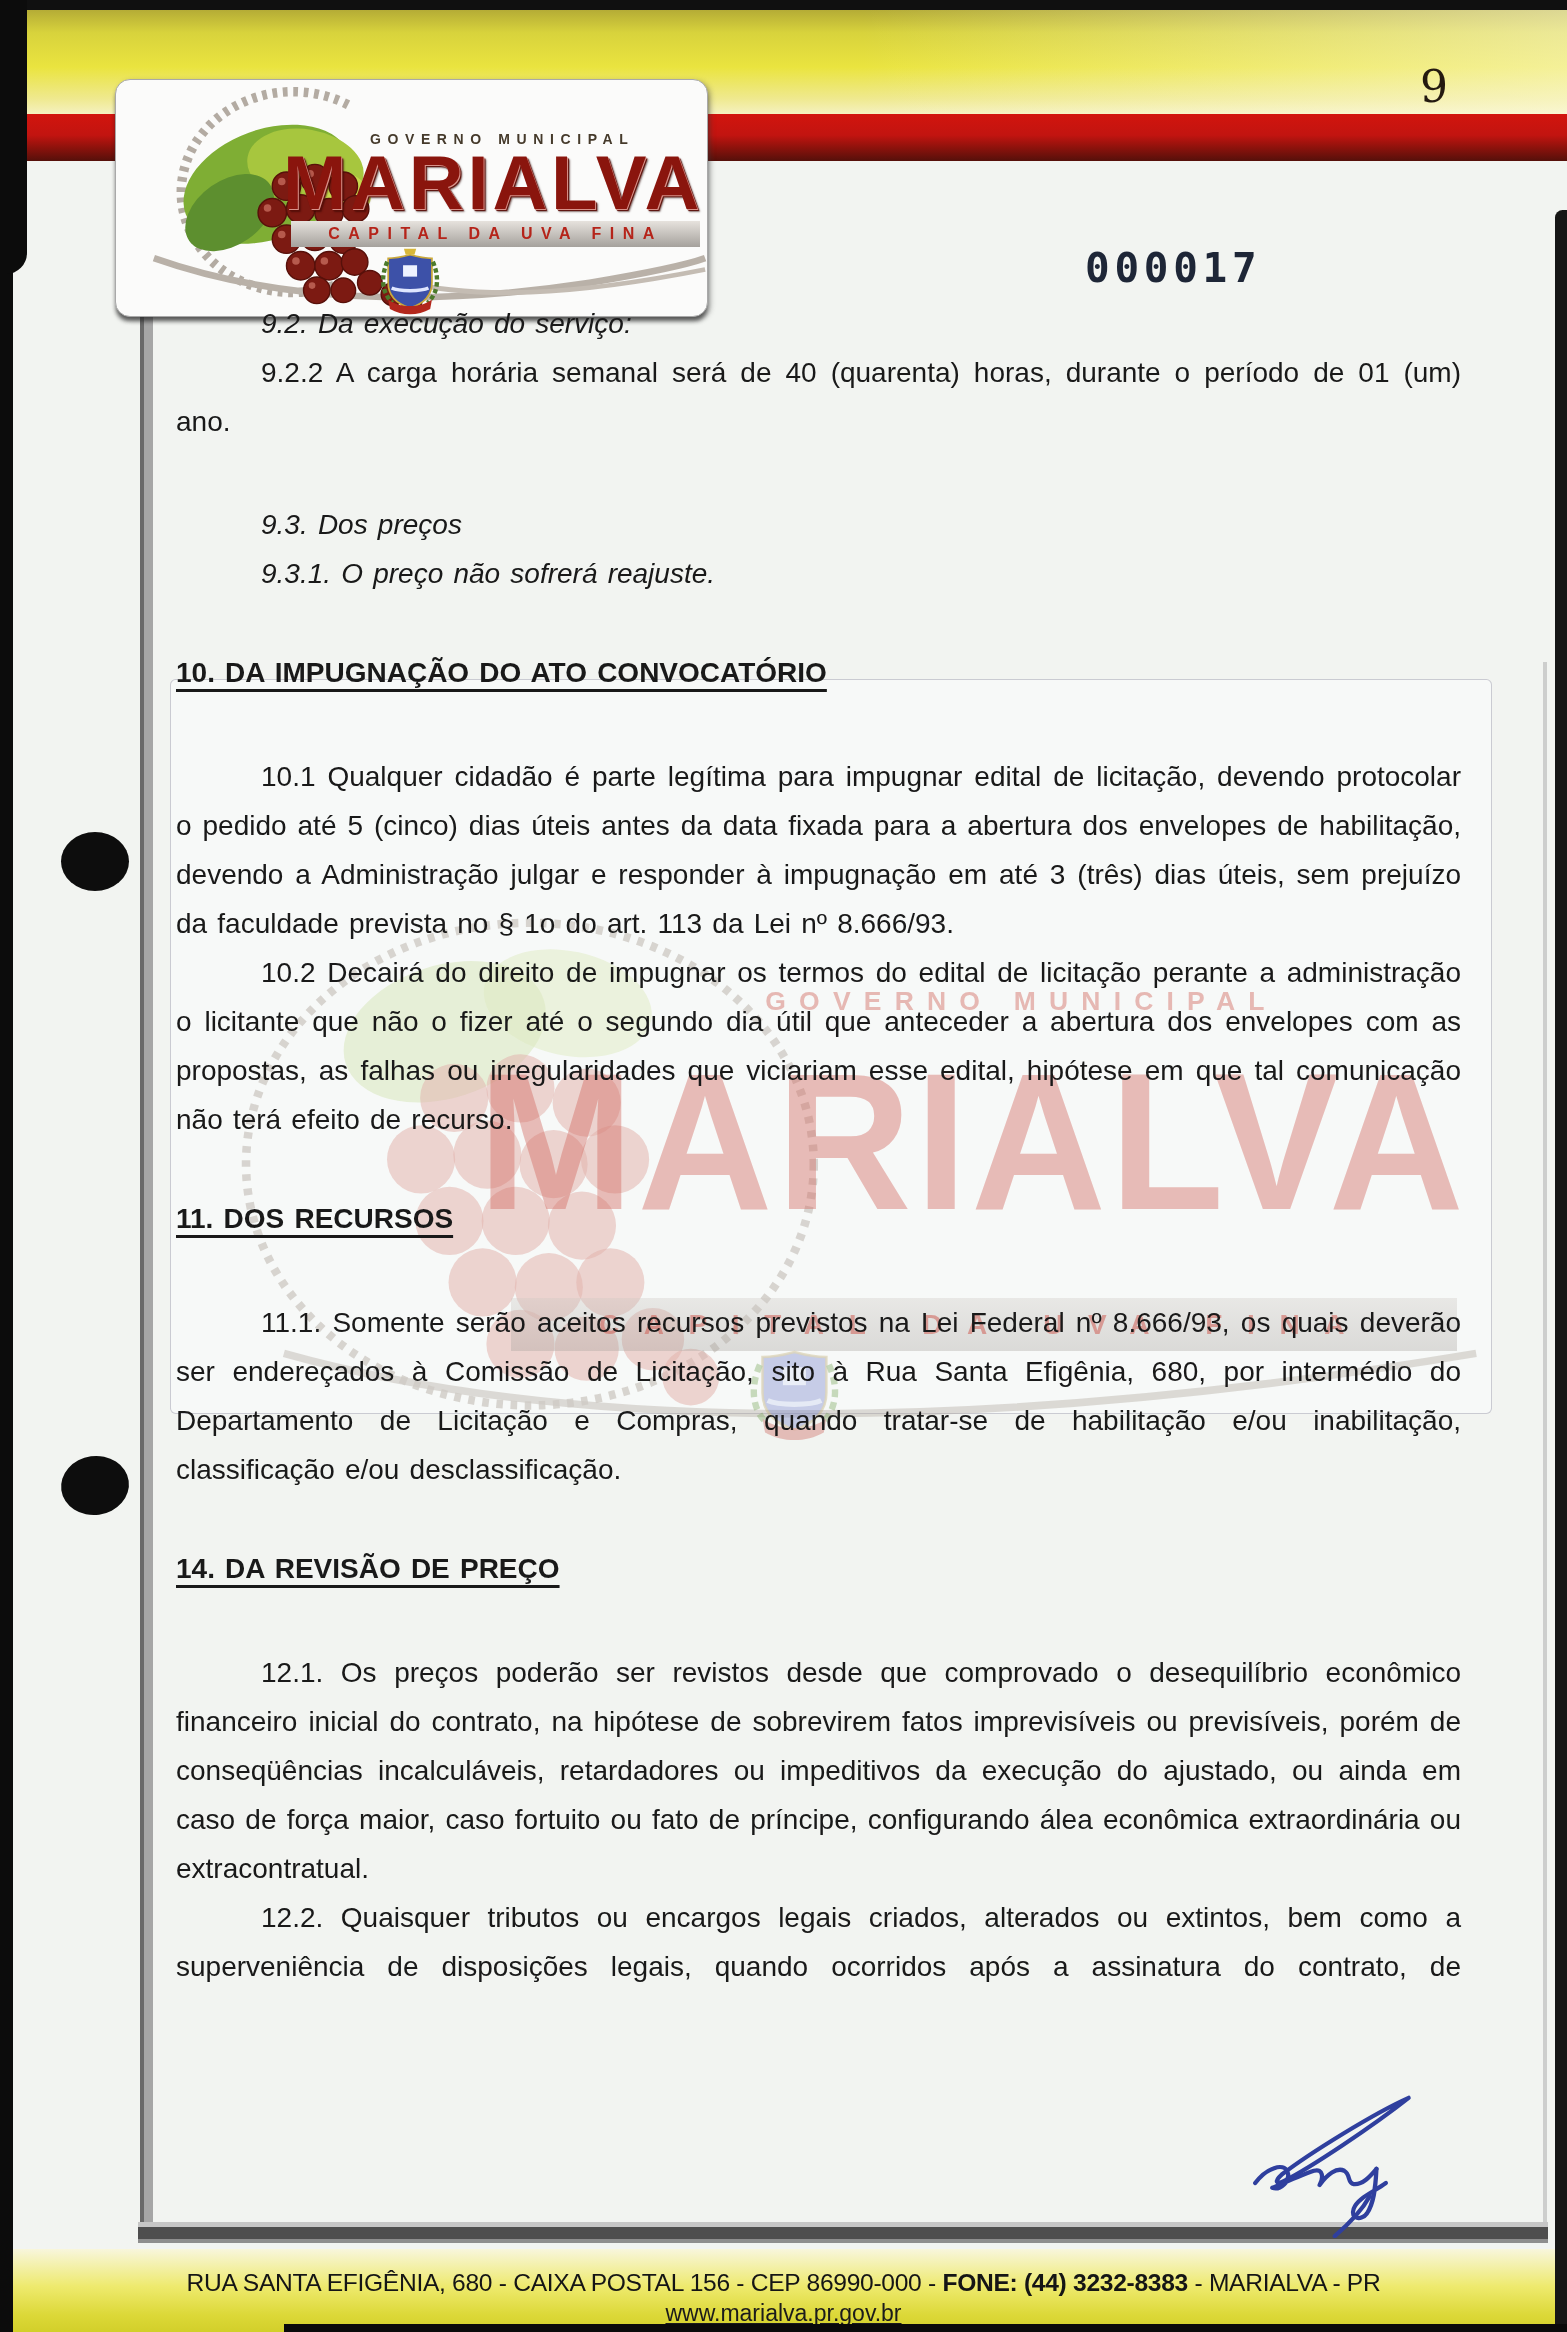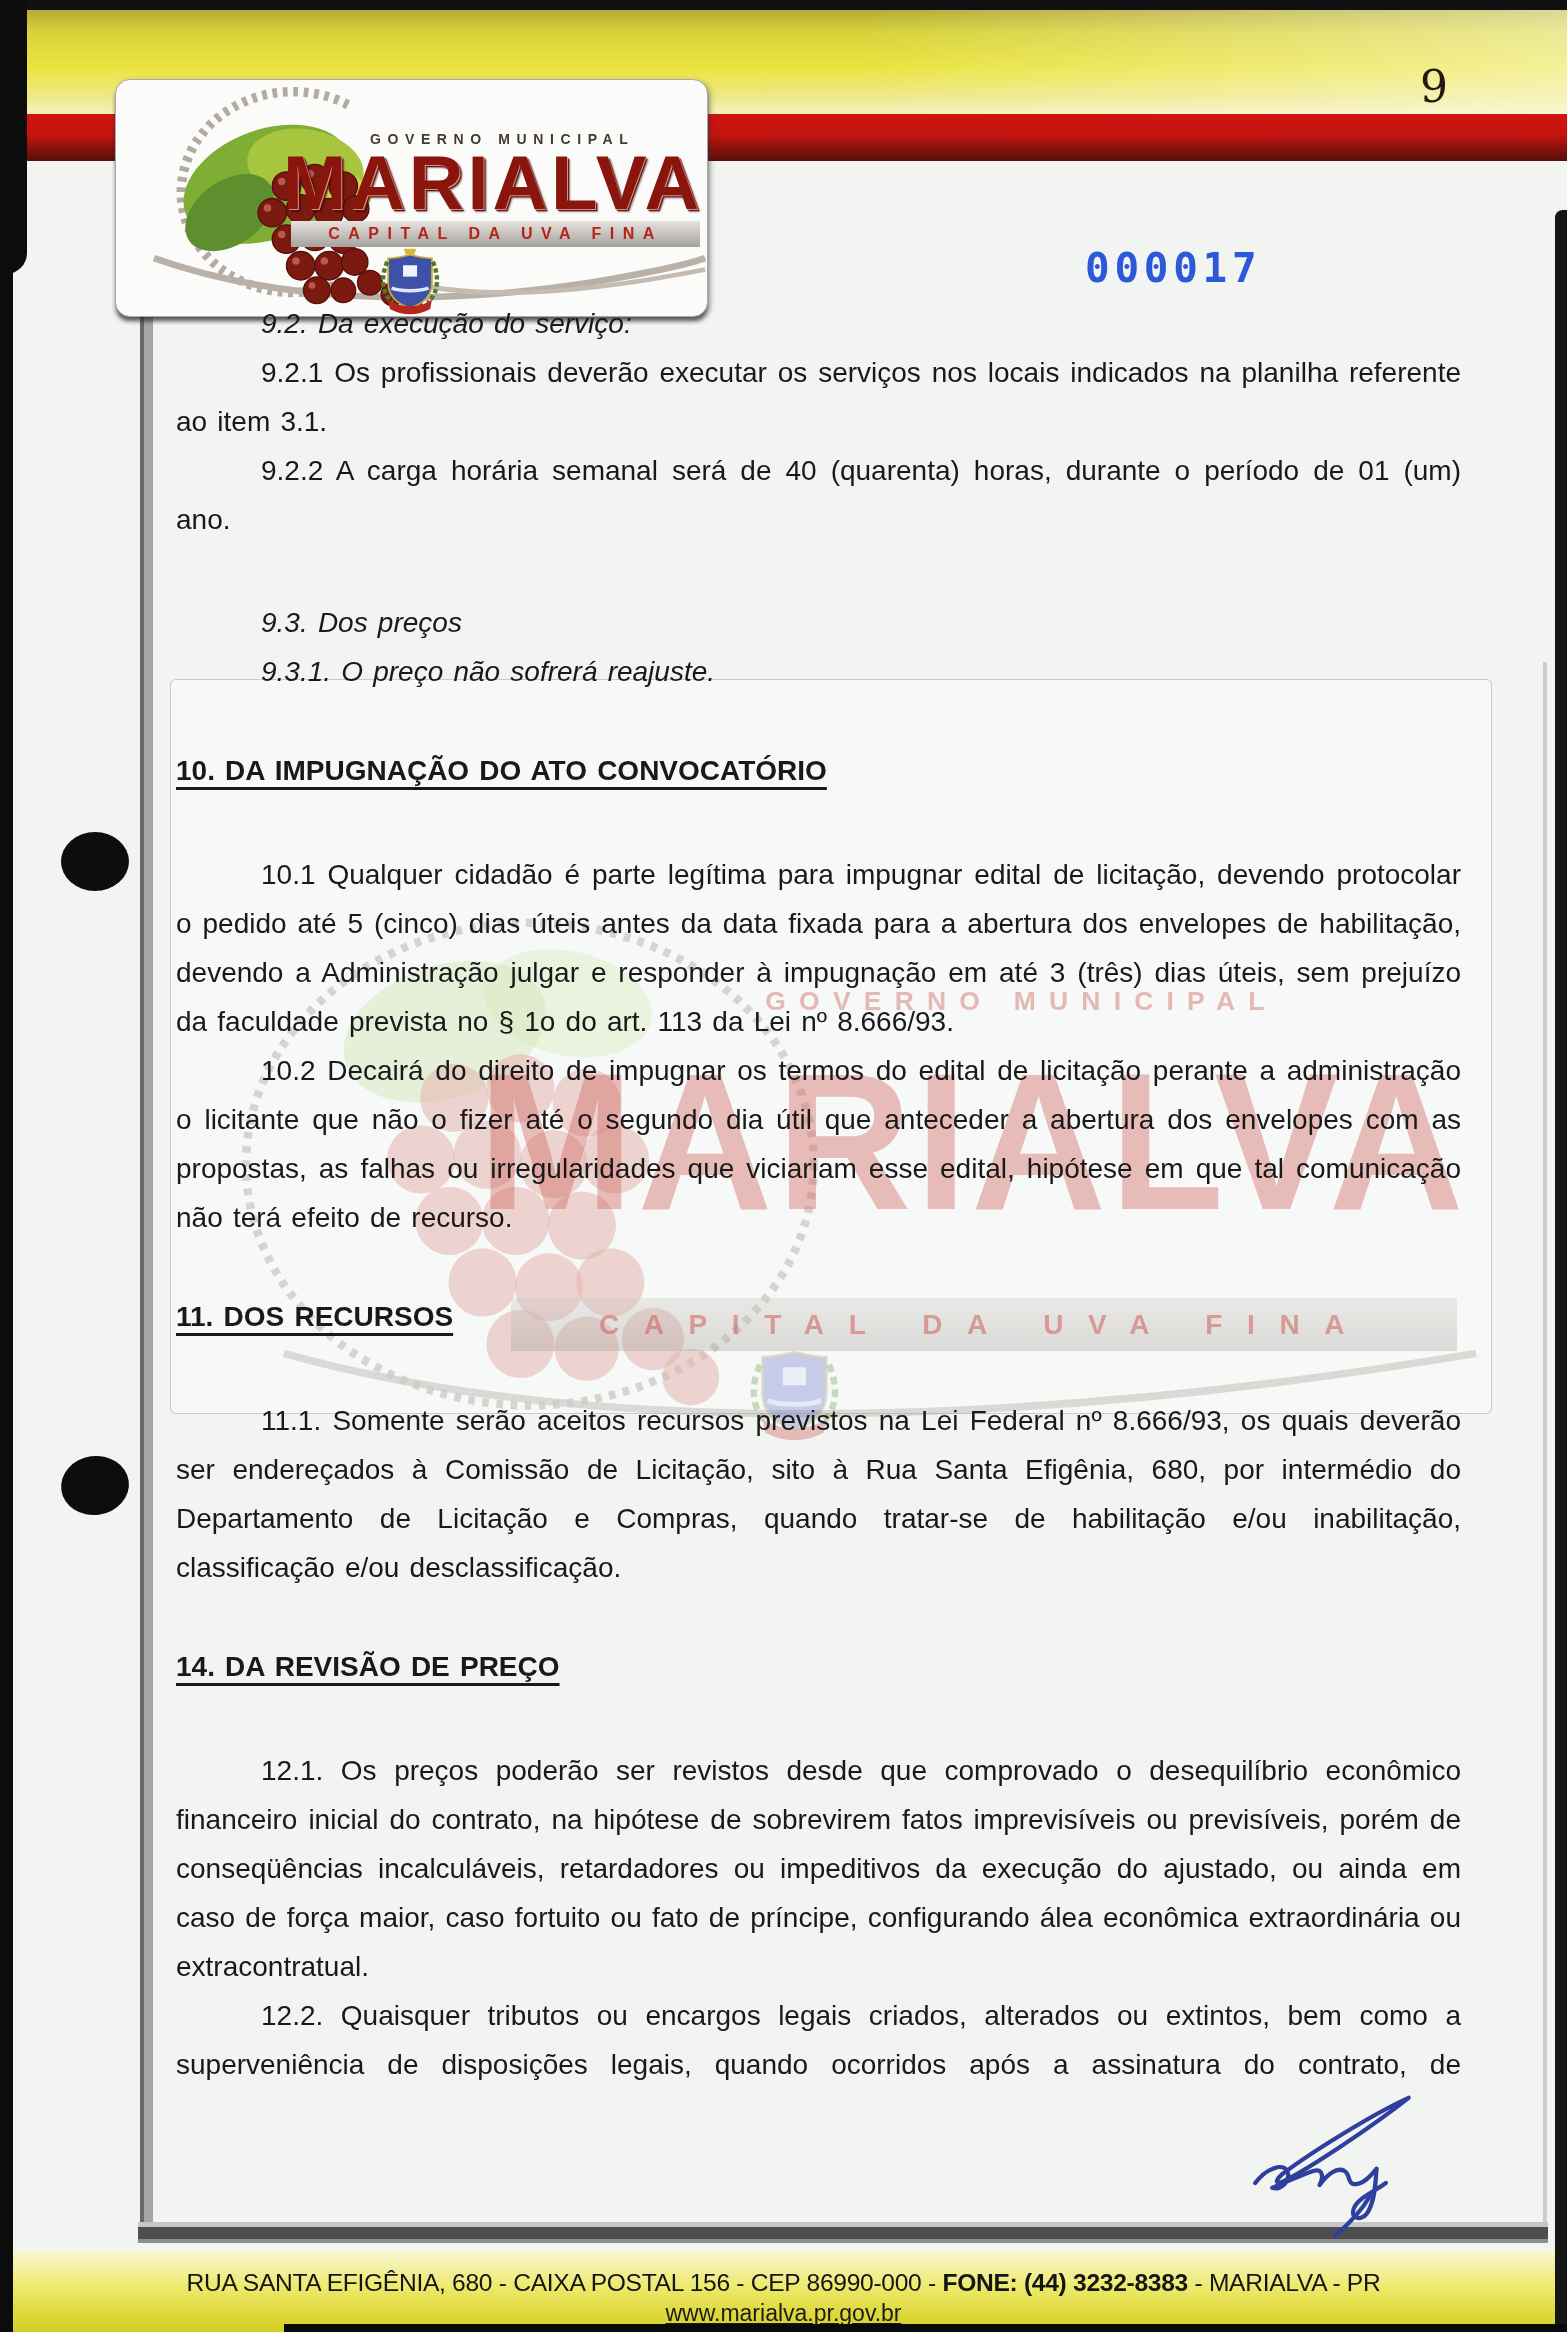--- a/index.html
+++ b/index.html
@@ -20,21 +20,21 @@
   .band-yellow{position:absolute;left:0;top:9.5px;width:1567px;height:104px;
     background:linear-gradient(180deg,#b5ac36 0%,#d8d33c 22%,#eae43f 55%,#efe98e 85%,#f5f1c0 100%);z-index:2;}
   .band-yellow-fade{position:absolute;left:0;top:9.5px;width:1567px;height:104px;
     background:linear-gradient(90deg,rgba(255,255,250,0) 55%,rgba(253,251,225,.55) 100%);z-index:3;}
   .band-red{position:absolute;left:0;top:114px;width:1567px;height:47px;
     background:linear-gradient(180deg,#d2150e 0%,#c21410 45%,#8c120c 72%,#55100a 100%);z-index:2;}
   
   .page-number{position:absolute;left:1420px;top:61px;font-family:"DejaVu Serif",serif;
     font-size:44px;color:#241a10;z-index:5;}
   .stamp{position:absolute;left:1085px;top:244px;font-family:"DejaVu Sans Mono",monospace;
-    font-size:41px;font-weight:700;letter-spacing:4.7px;color:#1d4ed8;opacity:.93;z-index:6;}
+    font-size:41px;font-weight:700;letter-spacing:4.7px;color:#0f172a;opacity:.93;z-index:6;}
   
   .sheet-left-a{position:absolute;left:140px;top:305px;width:3.8px;height:1927px;background:#696969;z-index:8;}
   .sheet-left-b{position:absolute;left:144px;top:305px;width:8.5px;height:1927px;background:#a6a6a6;z-index:8;}
   .sheet-bottom-a{position:absolute;left:138px;top:2222px;width:1410px;height:4.7px;background:#c6c6c6;z-index:8;}
   .sheet-bottom-b{position:absolute;left:138px;top:2227px;width:1410px;height:12.3px;background:#4e4e4e;z-index:8;}
   .sheet-bottom-c{position:absolute;left:138px;top:2239px;width:1410px;height:3.8px;background:#8e8e8e;z-index:8;}
   .sheet-right{position:absolute;left:1543px;top:662px;width:3.8px;height:1561px;background:rgba(175,175,175,.55);z-index:8;}
   
   .overlay-rect{position:absolute;left:170px;top:679px;width:1320px;height:733px;
     background:rgba(252,253,255,.5);border:0.9px solid rgba(130,130,148,.38);border-radius:5.7px;z-index:1;}
@@ -205,21 +205,20 @@
       <path d="M12,48 C20,52 46,52 54,48" stroke="#dfe6ff" stroke-width="4" fill="none"></path>
       <path d="M7,18 C-1,36 1,54 13,65" stroke="#4d7a2b" stroke-width="5" fill="none" stroke-dasharray="5 3"></path>
       <path d="M59,18 C67,36 65,54 53,65" stroke="#4d7a2b" stroke-width="5" fill="none" stroke-dasharray="5 3"></path>
       <path d="M8,61 C20,71 46,71 58,61 L56,72 C42,80 24,80 10,72 Z" fill="#b3271c"></path>
       <path d="M26,3 h14 l-2,7 h-10 Z" fill="#d8b73a"></path>
     </svg>
   </div>
 
   <div class="body-text" id="body-text">
       <p class="b-item">9.2. Da execução do serviço:</p>
-      <p class="b-para">9.2.1 Os profissionais deverão executar os serviços nos locais indicados na planilha referente ao item 3.1.</p>
       <p class="b-para">9.2.2 A carga horária semanal será de 40 (quarenta) horas, durante o período de 01 (um) ano.</p>
       <p class="b-item gap-item">9.3. Dos preços</p>
       <p class="b-item">9.3.1. O preço não sofrerá reajuste.</p>
       <p class="b-heading gap-heading">10. DA IMPUGNAÇÃO DO ATO CONVOCATÓRIO</p>
       <p class="b-para gap-para">10.1 Qualquer cidadão é parte legítima para impugnar edital de licitação, devendo protocolar o pedido até 5 (cinco) dias úteis antes da data fixada para a abertura dos envelopes de habilitação, devendo a Administração julgar e responder à impugnação em até 3 (três) dias úteis, sem prejuízo da faculdade prevista no § 1o do art. 113 da Lei nº 8.666/93.</p>
       <p class="b-para">10.2 Decairá do direito de impugnar os termos do edital de licitação perante a administração o licitante que não o fizer até o segundo dia útil que anteceder a abertura dos envelopes com as propostas, as falhas ou irregularidades que viciariam esse edital, hipótese em que tal comunicação não terá efeito de recurso.</p>
       <p class="b-heading gap-heading">11. DOS RECURSOS</p>
       <p class="b-para gap-para">11.1. Somente serão aceitos recursos previstos na Lei Federal nº 8.666/93, os quais deverão ser endereçados à Comissão de Licitação, sito à Rua Santa Efigênia, 680, por intermédio do Departamento de Licitação e Compras, quando tratar-se de habilitação e/ou inabilitação, classificação e/ou desclassificação.</p>
       <p class="b-heading gap-heading">14. DA REVISÃO DE PREÇO</p>
       <p class="b-para gap-para">12.1. Os preços poderão ser revistos desde que comprovado o desequilíbrio econômico financeiro inicial do contrato, na hipótese de sobrevirem fatos imprevisíveis ou previsíveis, porém de conseqüências incalculáveis, retardadores ou impeditivos da execução do ajustado, ou ainda em caso de força maior, caso fortuito ou fato de príncipe, configurando álea econômica extraordinária ou extracontratual.</p>

